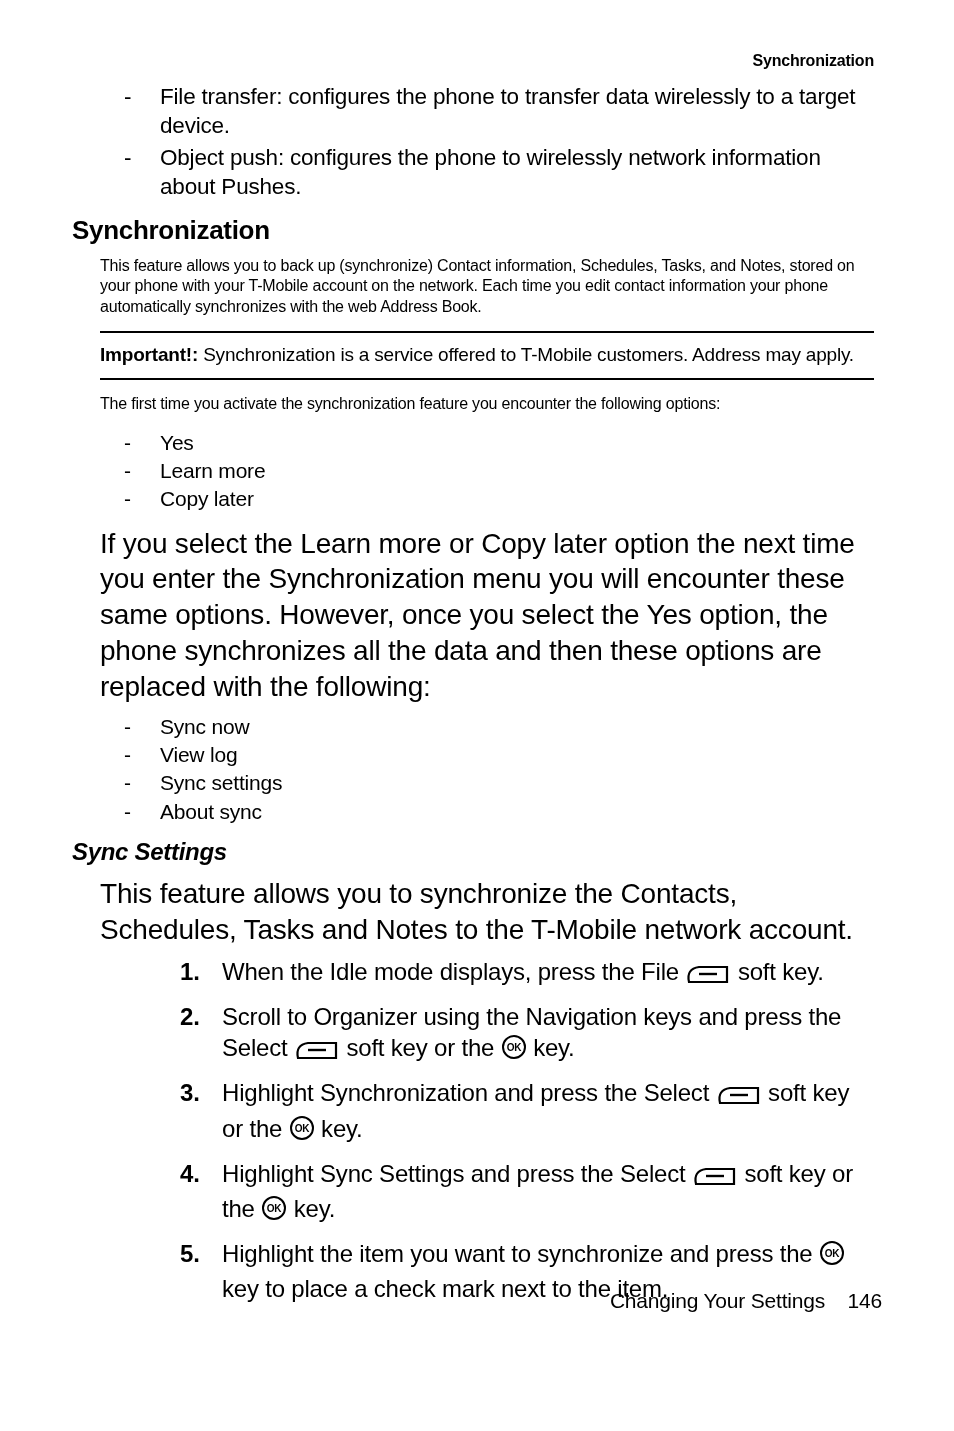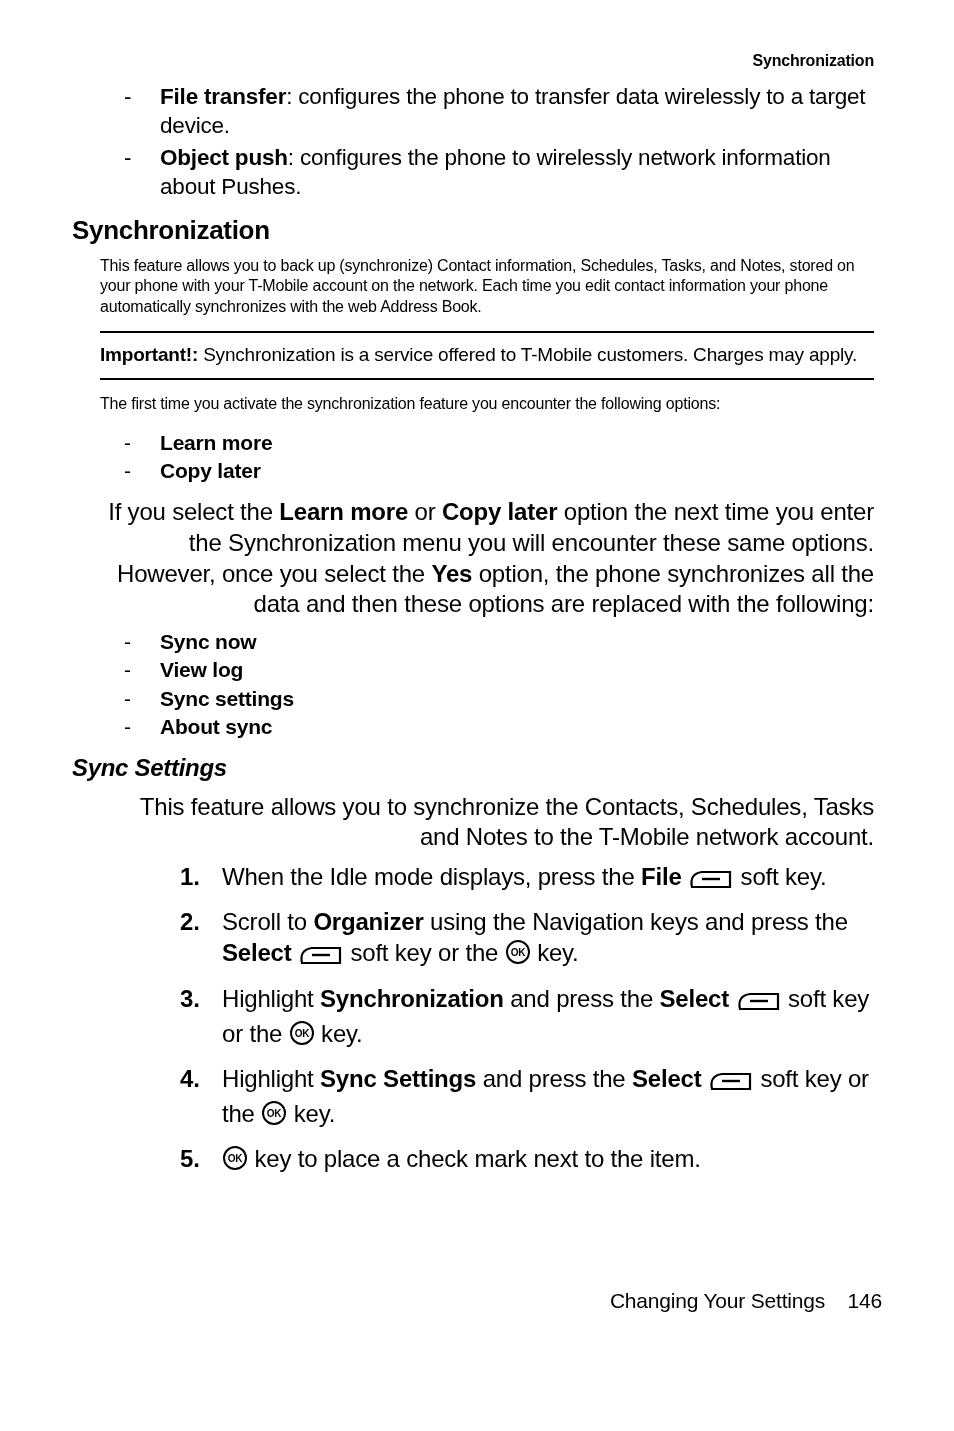--- a/index.html
+++ b/index.html
@@ -48,25 +48,24 @@
     margin: 12px 0 10px 0;
     letter-spacing: -0.3px;
   }
   .body-para {
     font-size: 16px;
     line-height: 1.28;
     margin: 0 8px 14px 28px;
     font-stretch: condensed;
   }
   .flush-para {
-    font-size: 24px;
+    font-size: 28px;
     line-height: 1.28;
     margin: 0 8px 8px 28px;
     font-stretch: condensed;
-    text-align: right;
   }
   .important-box {
     margin: 10px 8px 14px 28px;
     border-top: 2px solid #000;
     border-bottom: 2px solid #000;
     padding: 10px 0;
     font-size: 19px;
     line-height: 1.3;
   }
   .important-box .imp-label { font-weight: 700; }
@@ -116,46 +115,47 @@
     display: inline-block;
     vertical-align: -4px;
   }
   .footer {
     position: absolute;
     bottom: 42px;
     right: 72px;
     font-size: 21px;
     font-stretch: condensed;
   }
-  b { font-weight: 700; }
+  b { font-weight: 400; }
 </style>
 </head>
 <body>
 
 <div class="page">
 
   <div class="running-head">Synchronization</div>
 
   <ul class="bullet-list">
     <li><span class="dash">-  </span><b>File transfer</b><span>: configures the phone to transfer data wirelessly to a target device.</span></li>
     <li><span class="dash">-  </span><b>Object push</b><span>: configures the phone to wirelessly network information about Pushes.</span></li>
   </ul>
 
   <div class="section-h2">Synchronization</div>
 
   <p class="body-para">This feature allows you to back up (synchronize) Contact information, Schedules, Tasks, and Notes, stored on your phone with your T-Mobile account on the network. Each time you edit contact information your phone automatically synchronizes with the web Address Book.</p>
 
   <div class="important-box">
-    <span class="imp-label">Important!:</span><span> Synchronization is a service offered to T-Mobile customers. Charges may apply.</span>
+    <span class="imp-label">Important!:</span><span> Synchronization is a service offered to T-Mobile customers. Address may apply.</span>
   </div>
 
 
   <p class="body-para">The first time you activate the synchronization feature you encounter the following options:</p>
 
   <ul class="opt-list">
+    <li><span class="dash">-  </span><b>Yes</b></li>
     <li><span class="dash">-  </span><b>Learn more</b></li>
     <li><span class="dash">-  </span><b>Copy later</b></li>
   </ul>
 
   <p class="flush-para">
     <span>If you select the </span><b>Learn more</b><span> or </span><b>Copy later</b><span> option the next time you enter the Synchronization menu you will encounter these same options. However, once you select the </span><b>Yes</b><span> option, the phone synchronizes all the data and then these options are replaced with the following:</span>
   </p>
 
   <ul class="opt-list">
     <li><span class="dash">-  </span><b>Sync now</b></li>
@@ -210,20 +210,21 @@
             <line x1="14" y1="10" x2="32" y2="10" stroke="#000" stroke-width="2.4"></line>
           </svg></span>
       <span> soft key or the </span>
       <span class="ok-icon"><svg width="26" height="26" viewBox="0 0 26 26">
             <circle cx="13" cy="13" r="11" fill="none" stroke="#000" stroke-width="2"></circle>
             <text x="13" y="17" text-anchor="middle" font-size="10" font-family="Arial" font-weight="700">OK</text>
           </svg></span>
       <span> key.</span>
     </li>
     <li>
+      <span>Highlight the item you want to synchronize and press the </span>
       <span class="ok-icon"><svg width="26" height="26" viewBox="0 0 26 26">
             <circle cx="13" cy="13" r="11" fill="none" stroke="#000" stroke-width="2"></circle>
             <text x="13" y="17" text-anchor="middle" font-size="10" font-family="Arial" font-weight="700">OK</text>
           </svg></span>
       <span> key to place a check mark next to the item.</span>
     </li>
   </ol>
 
   <div class="footer">
     <span>Changing Your Settings</span>&nbsp;&nbsp;&nbsp;&nbsp;<span>146</span>

